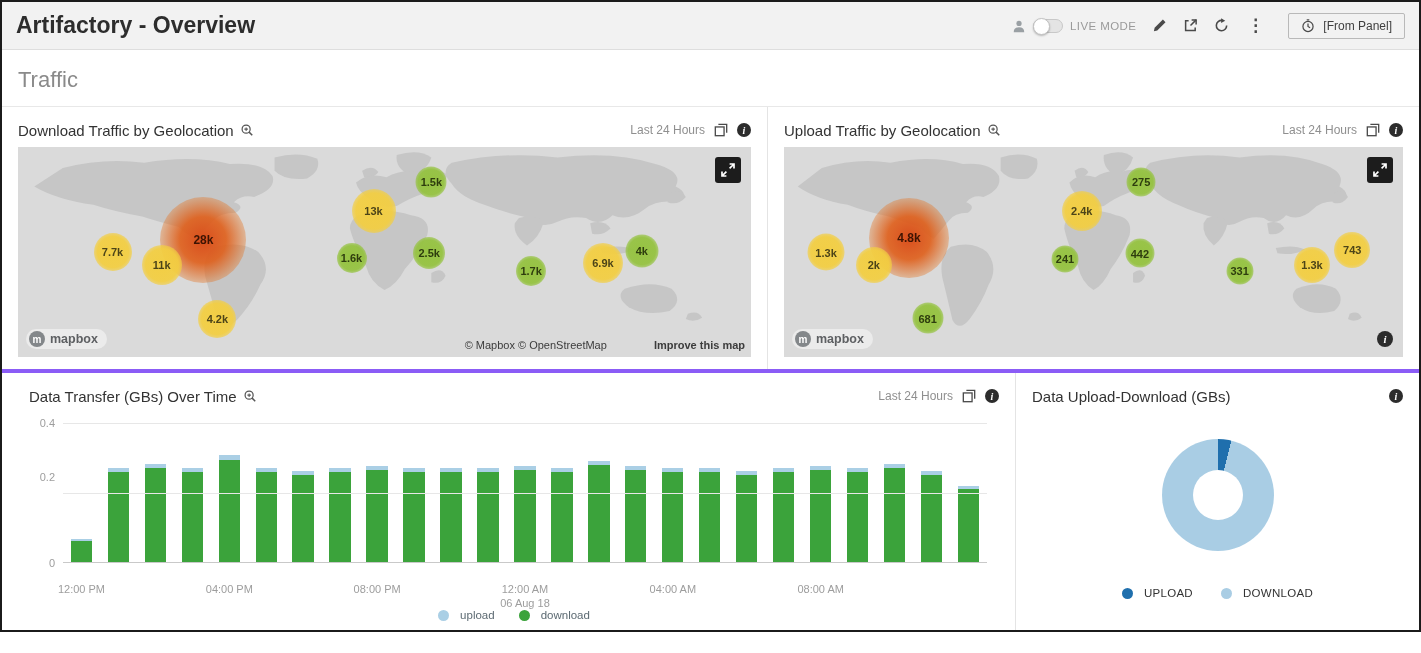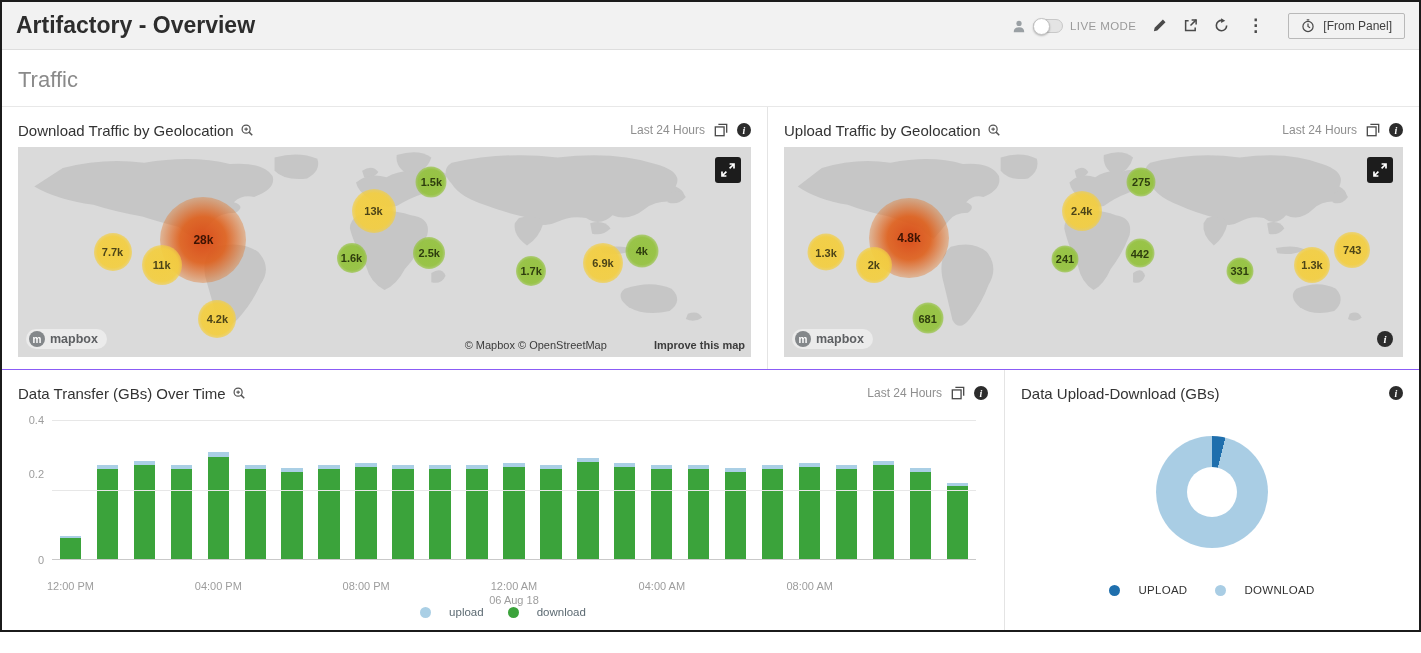--- a/index.html
+++ b/index.html
@@ -21,21 +21,21 @@
   .kebab { font-size:17px; font-weight:700; color:#4a4a4a; padding:0 2px; }
   .time-box { display:flex; align-items:center; gap:8px; border:1px solid #b9b9b9; border-radius:2px;
               padding:5px 12px; font-size:12px; color:#3f3f3f; margin-left:6px; cursor:pointer; }
 
   
   .section-row { flex:0 0 56px; display:flex; align-items:center; padding:4px 16px 0; }
   .section-row h2 { margin:0; font-size:22px; font-weight:400; color:#8a8a8a; }
 
   
   .row-maps { flex:0 0 262px; display:flex; border-top:1px solid #e8e8e8; }
-  .row-bottom { flex:1; display:flex; border-top:1px solid #8b5cf6; min-height:0; }
+  .row-bottom { flex:1; display:flex; border-top:4px solid #8b5cf6; min-height:0;padding-left:11px; }
   .panel { padding:8px 16px 12px; }
   .panel-map-dl { width:765px; }
   .panel-map-ul { flex:1; border-left:1px solid #e4e4e4; }
   .panel-chart { width:1002px; }
   .panel-donut { flex:1; border-left:1px solid #e4e4e4; }
   .panel-header { height:30px; display:flex; align-items:center; justify-content:space-between; }
   .panel-title { display:flex; align-items:center; gap:6px; font-size:15px; color:#333; }
   .panel-meta { display:flex; align-items:flex-start; gap:9px; }
   .meta-text { font-size:12px; color:#8f8f8f; }
   .info-i { width:14px; height:14px; border-radius:50%; background:#2c2c2c; color:#fff; font-size:10px;
@@ -68,21 +68,21 @@
   .gridline { position:absolute; left:0; right:0; height:1px; background:#e7e7e7; }
   .bars { position:absolute; inset:0; display:flex; align-items:flex-end; }
   .bar-slot { flex:1; height:100%; display:flex; align-items:flex-end; justify-content:center; cursor:pointer; }
   .bar-stack { width:58%; display:flex; flex-direction:column; justify-content:flex-end; height:100%; }
   .seg { width:100%; }
   .y-label { position:absolute; left:0; width:26px; text-align:right; font-size:11px; color:#9d9d9d; }
   .xaxis { position:absolute; left:34px; right:12px; top:168px; height:32px; }
   .x-tick { position:absolute; transform:translateX(-50%); text-align:center; font-size:11px; color:#9d9d9d; white-space:nowrap; }
   .x-sub { margin-top:2px; }
   .chart-legend { position:absolute; left:0; right:0; top:194px; display:flex; justify-content:center; gap:24px; }
-  .legend-item { display:flex; align-items:center; gap:18px; font-size:11.5px; color:#5c6a72; cursor:pointer; }
+  .legend-item { display:flex; align-items:center; gap:11px; font-size:11.5px; color:#5c6a72; cursor:pointer; }
   .legend-dot { width:11px; height:11px; border-radius:50%; }
 
   
   .donut-wrap { display:flex; flex-direction:column; align-items:center; }
   .donut { width:112px; height:112px; border-radius:50%; position:relative; margin-top:28px; cursor:pointer; }
   .donut::after { content:""; position:absolute; inset:31px; background:#fff; border-radius:50%; }
   .donut-legend { display:flex; gap:28px; margin-top:36px; }
   .donut-legend .legend-item { color:#333; font-weight:400; letter-spacing:.3px; font-size:11.5px; }
 </style>
 </head>

